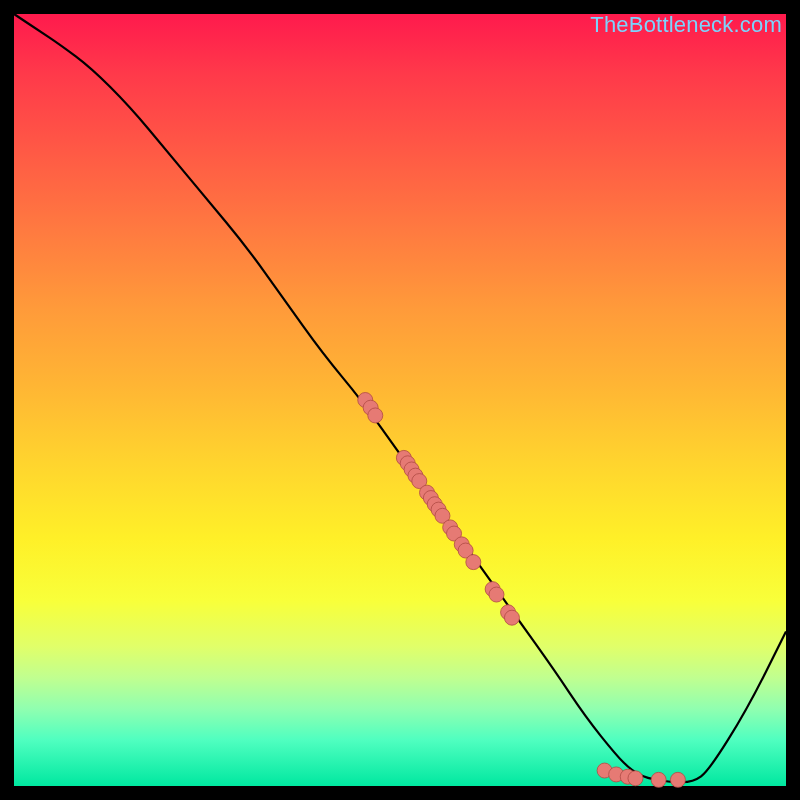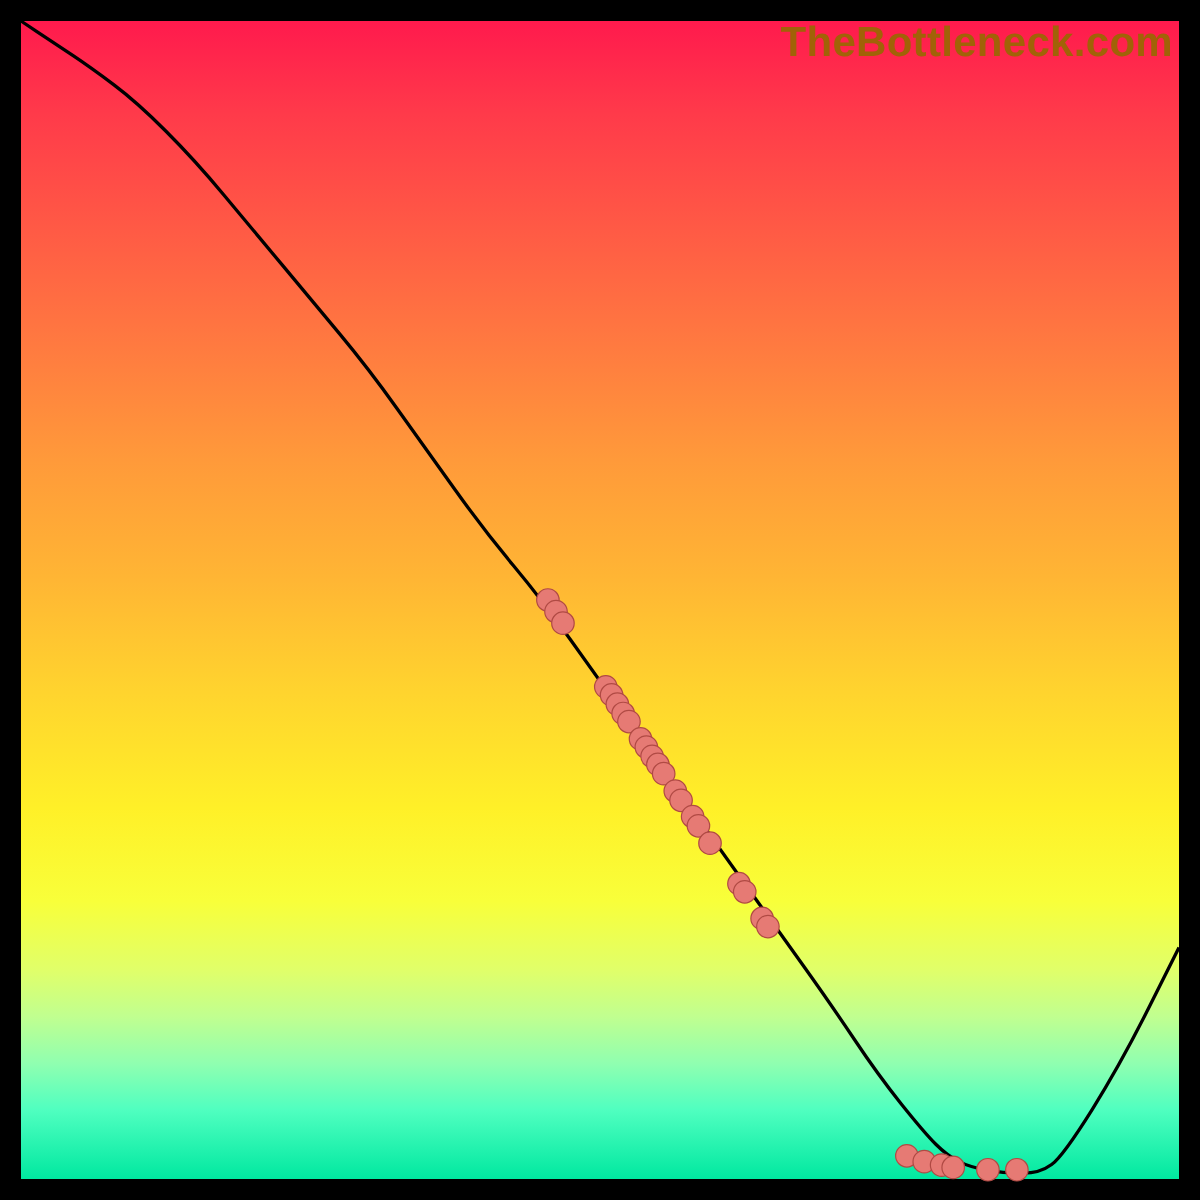--- a/index.html
+++ b/index.html
@@ -27,23 +27,23 @@
       #e0ff6a 82%,
       #c0ff90 86%,
       #90ffb0 90%,
       #50ffc0 94%,
       #00e8a0 100%);
   }
   .attribution {
     position: absolute;
     right: 4px; top: -2px;
     font-family: Arial, Helvetica, sans-serif;
-    font-size: 28px;
-    font-weight: bold;
-    color: #a16207;
+    font-size: 22px;
+    font-weight: normal;
+    color: #7dd3fc;
     letter-spacing: 0.2px;
   }
   svg.curve {
     position: absolute;
     left: 0; top: 0;
     width: 772px; height: 772px;
     overflow: visible;
   }
 </style>
 </head>

